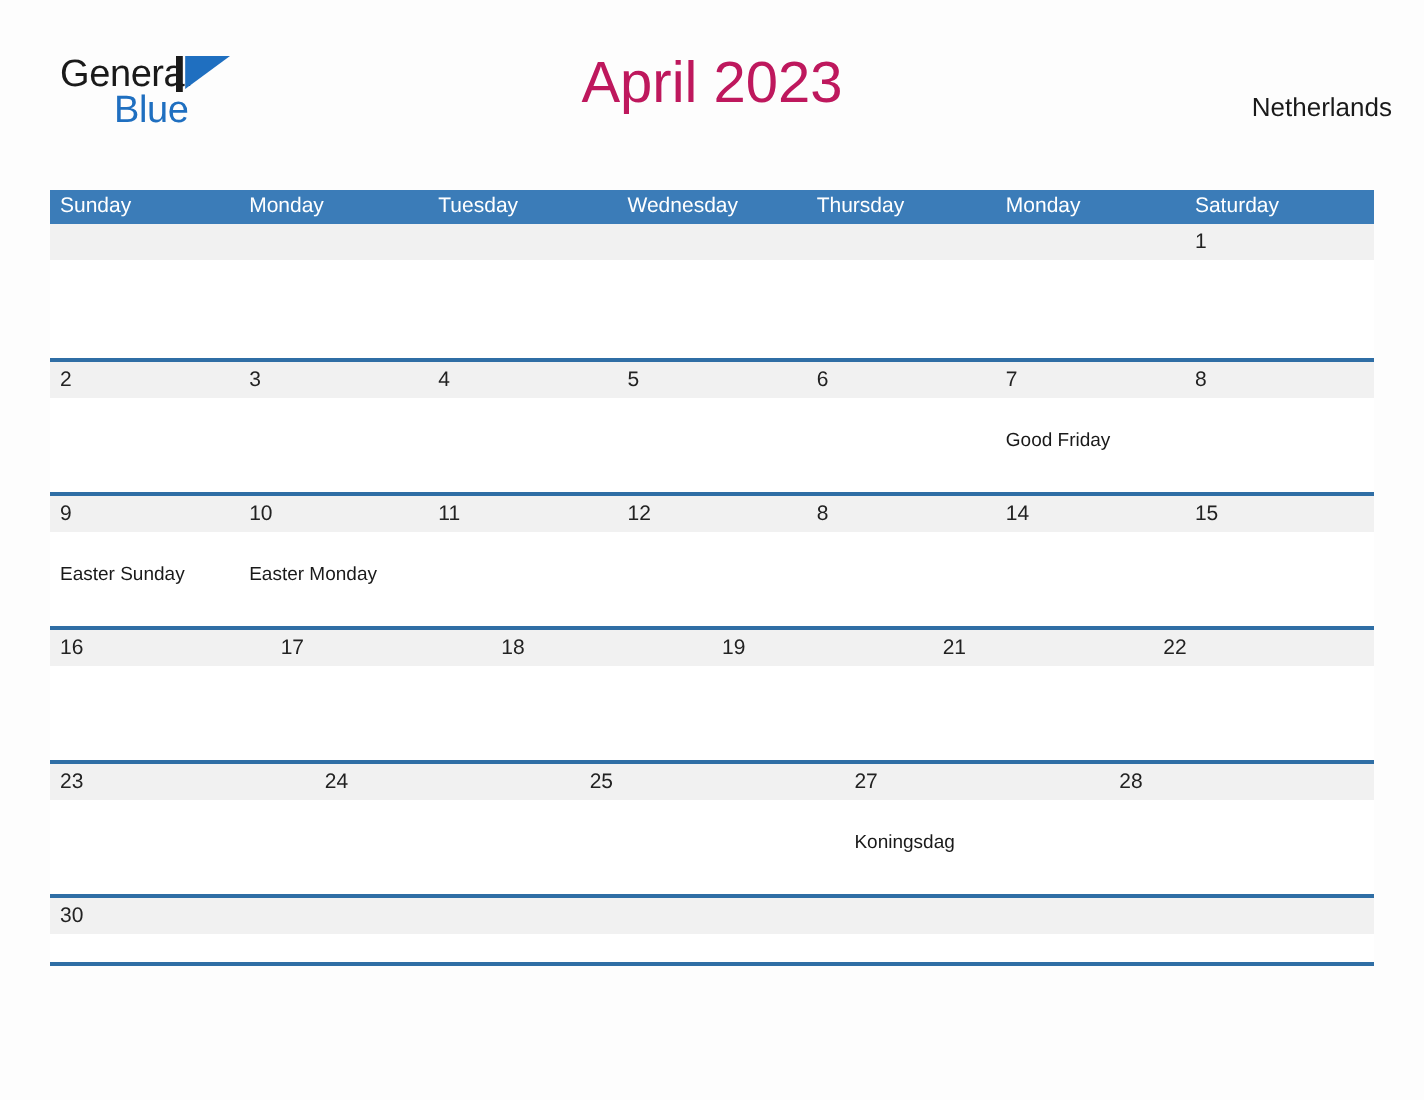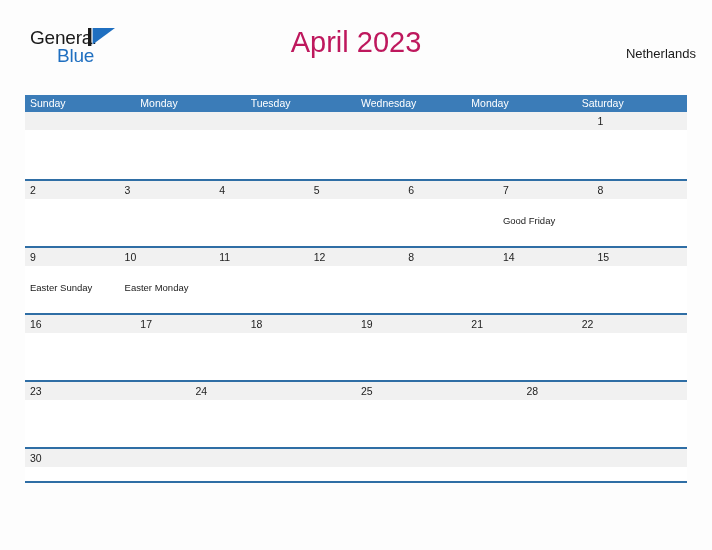--- a/index.html
+++ b/index.html
@@ -188,20 +188,21 @@
     <div class="region-label">Netherlands</div>
   </div>
 
   <div class="calendar">
 
     <div class="weekday-header">
       <div class="weekday-cell">Sunday</div>
       <div class="weekday-cell">Monday</div>
       <div class="weekday-cell">Tuesday</div>
       <div class="weekday-cell">Wednesday</div>
+      <div class="weekday-cell">Thursday</div>
       <div class="weekday-cell">Monday</div>
       <div class="weekday-cell">Saturday</div>
     </div>
 
     <div class="week-row first-row">
       <div class="day-band"></div>
       <div class="day-cells">
         <div class="day-cell">
           <span class="day-number"></span>
           <span class="day-event"></span>
@@ -340,20 +341,24 @@
         </div>
         <div class="day-cell">
           <span class="day-number">24</span>
           <span class="day-event"></span>
         </div>
         <div class="day-cell">
           <span class="day-number">25</span>
           <span class="day-event"></span>
         </div>
         <div class="day-cell">
+          <span class="day-number">27</span>
+          <span class="day-event">Koningsdag</span>
+        </div>
+        <div class="day-cell">
           <span class="day-number">28</span>
           <span class="day-event"></span>
         </div>
       </div>
     </div>
 
     <div class="week-row last-row">
       <div class="day-band"></div>
       <div class="day-cells">
         <div class="day-cell">

